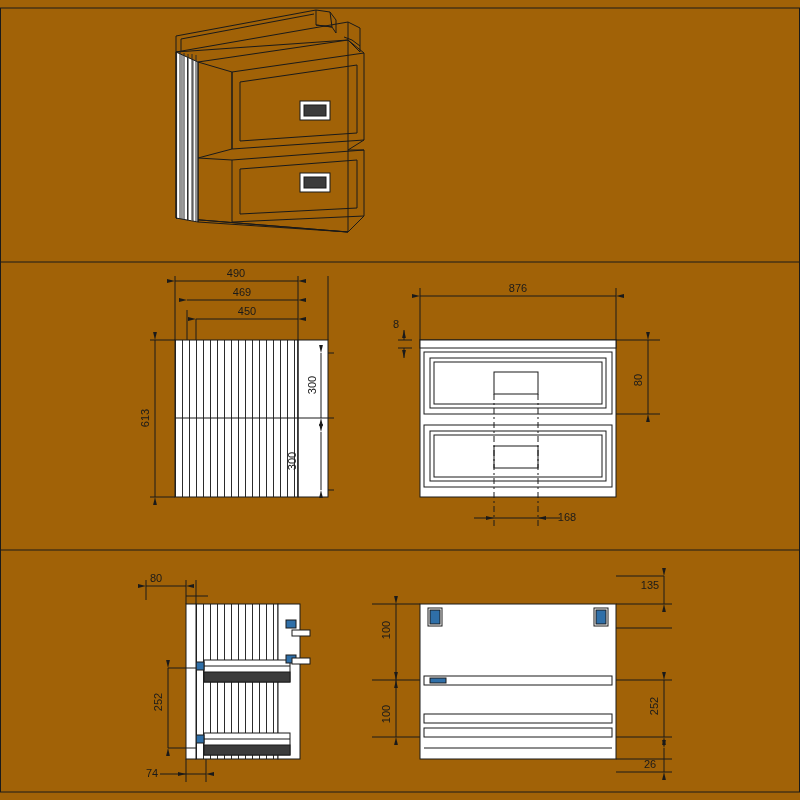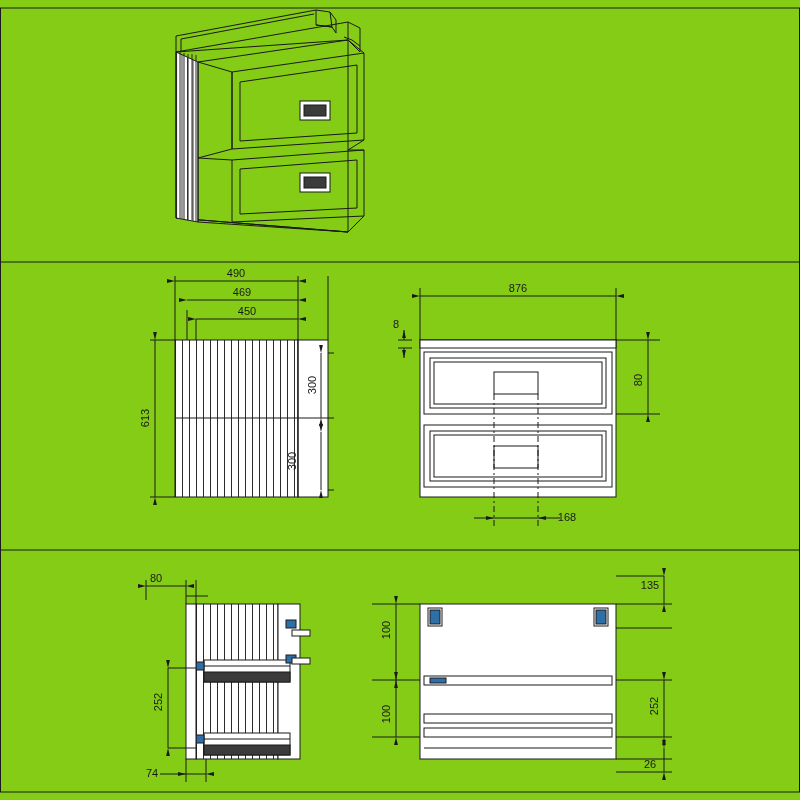--- a/index.html
+++ b/index.html
@@ -1,17 +1,17 @@
 <!DOCTYPE html>
 <html><head>
 <meta charset="utf-8">
 <style>
   html,body{margin:0;padding:0;background:#ffffff;}
   body{width:800px;height:800px;font-family:"Liberation Sans",sans-serif;overflow:hidden;}
-  #sheet{position:relative;width:800px;height:800px;background:#84cc16;}
+  #sheet{position:relative;width:800px;height:800px;background:#a16207;}
   svg{display:block;}
   .dimtext{font-family:"Liberation Sans",sans-serif;font-size:11px;fill:#1a1a1a;}
 </style>
 </head>
 <body>
 
 <div id="sheet">
 <svg width="800" height="800" viewBox="0 0 800 800">
   <defs>
     <pattern id="vstripe" width="7" height="10" patternUnits="userSpaceOnUse">

